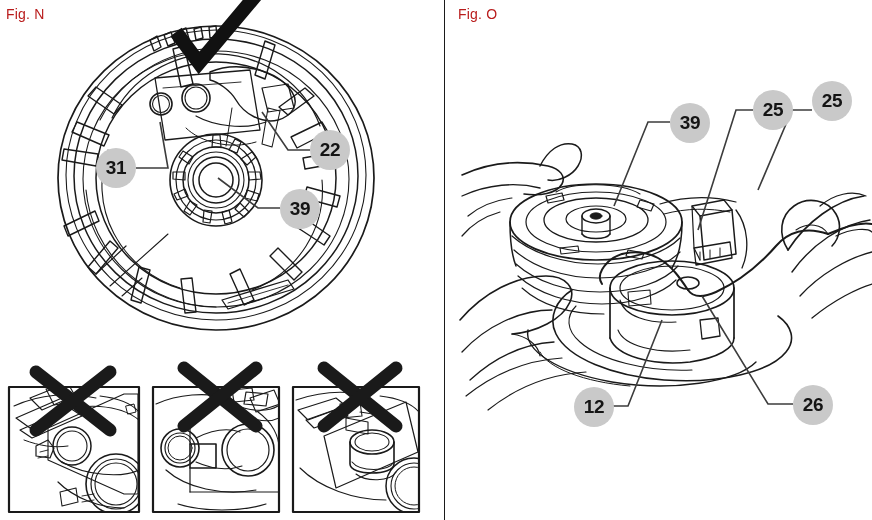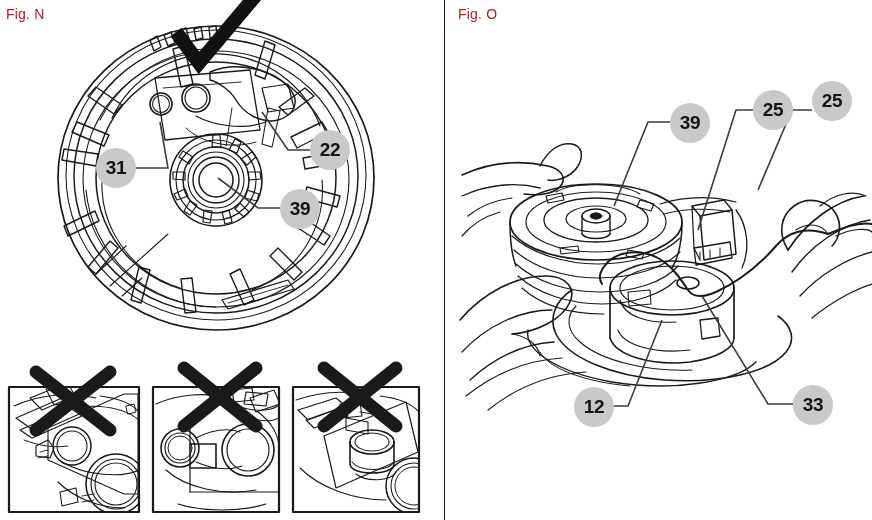--- a/index.html
+++ b/index.html
@@ -372,15 +372,15 @@
 
   </svg>
 
   <div class="callout" style="left:96px;  top:148px;">31</div>
   <div class="callout" style="left:310px; top:130px;">22</div>
   <div class="callout" style="left:280px; top:189px;">39</div>
   <div class="callout" style="left:670px; top:103px;">39</div>
   <div class="callout" style="left:753px; top:90px;">25</div>
   <div class="callout" style="left:812px; top:81px;">25</div>
   <div class="callout" style="left:574px; top:387px;">12</div>
-  <div class="callout" style="left:793px; top:385px;">33</div>
+  <div class="callout" style="left:793px; top:385px;">26</div>
 
 </div>
 
 </body></html>

